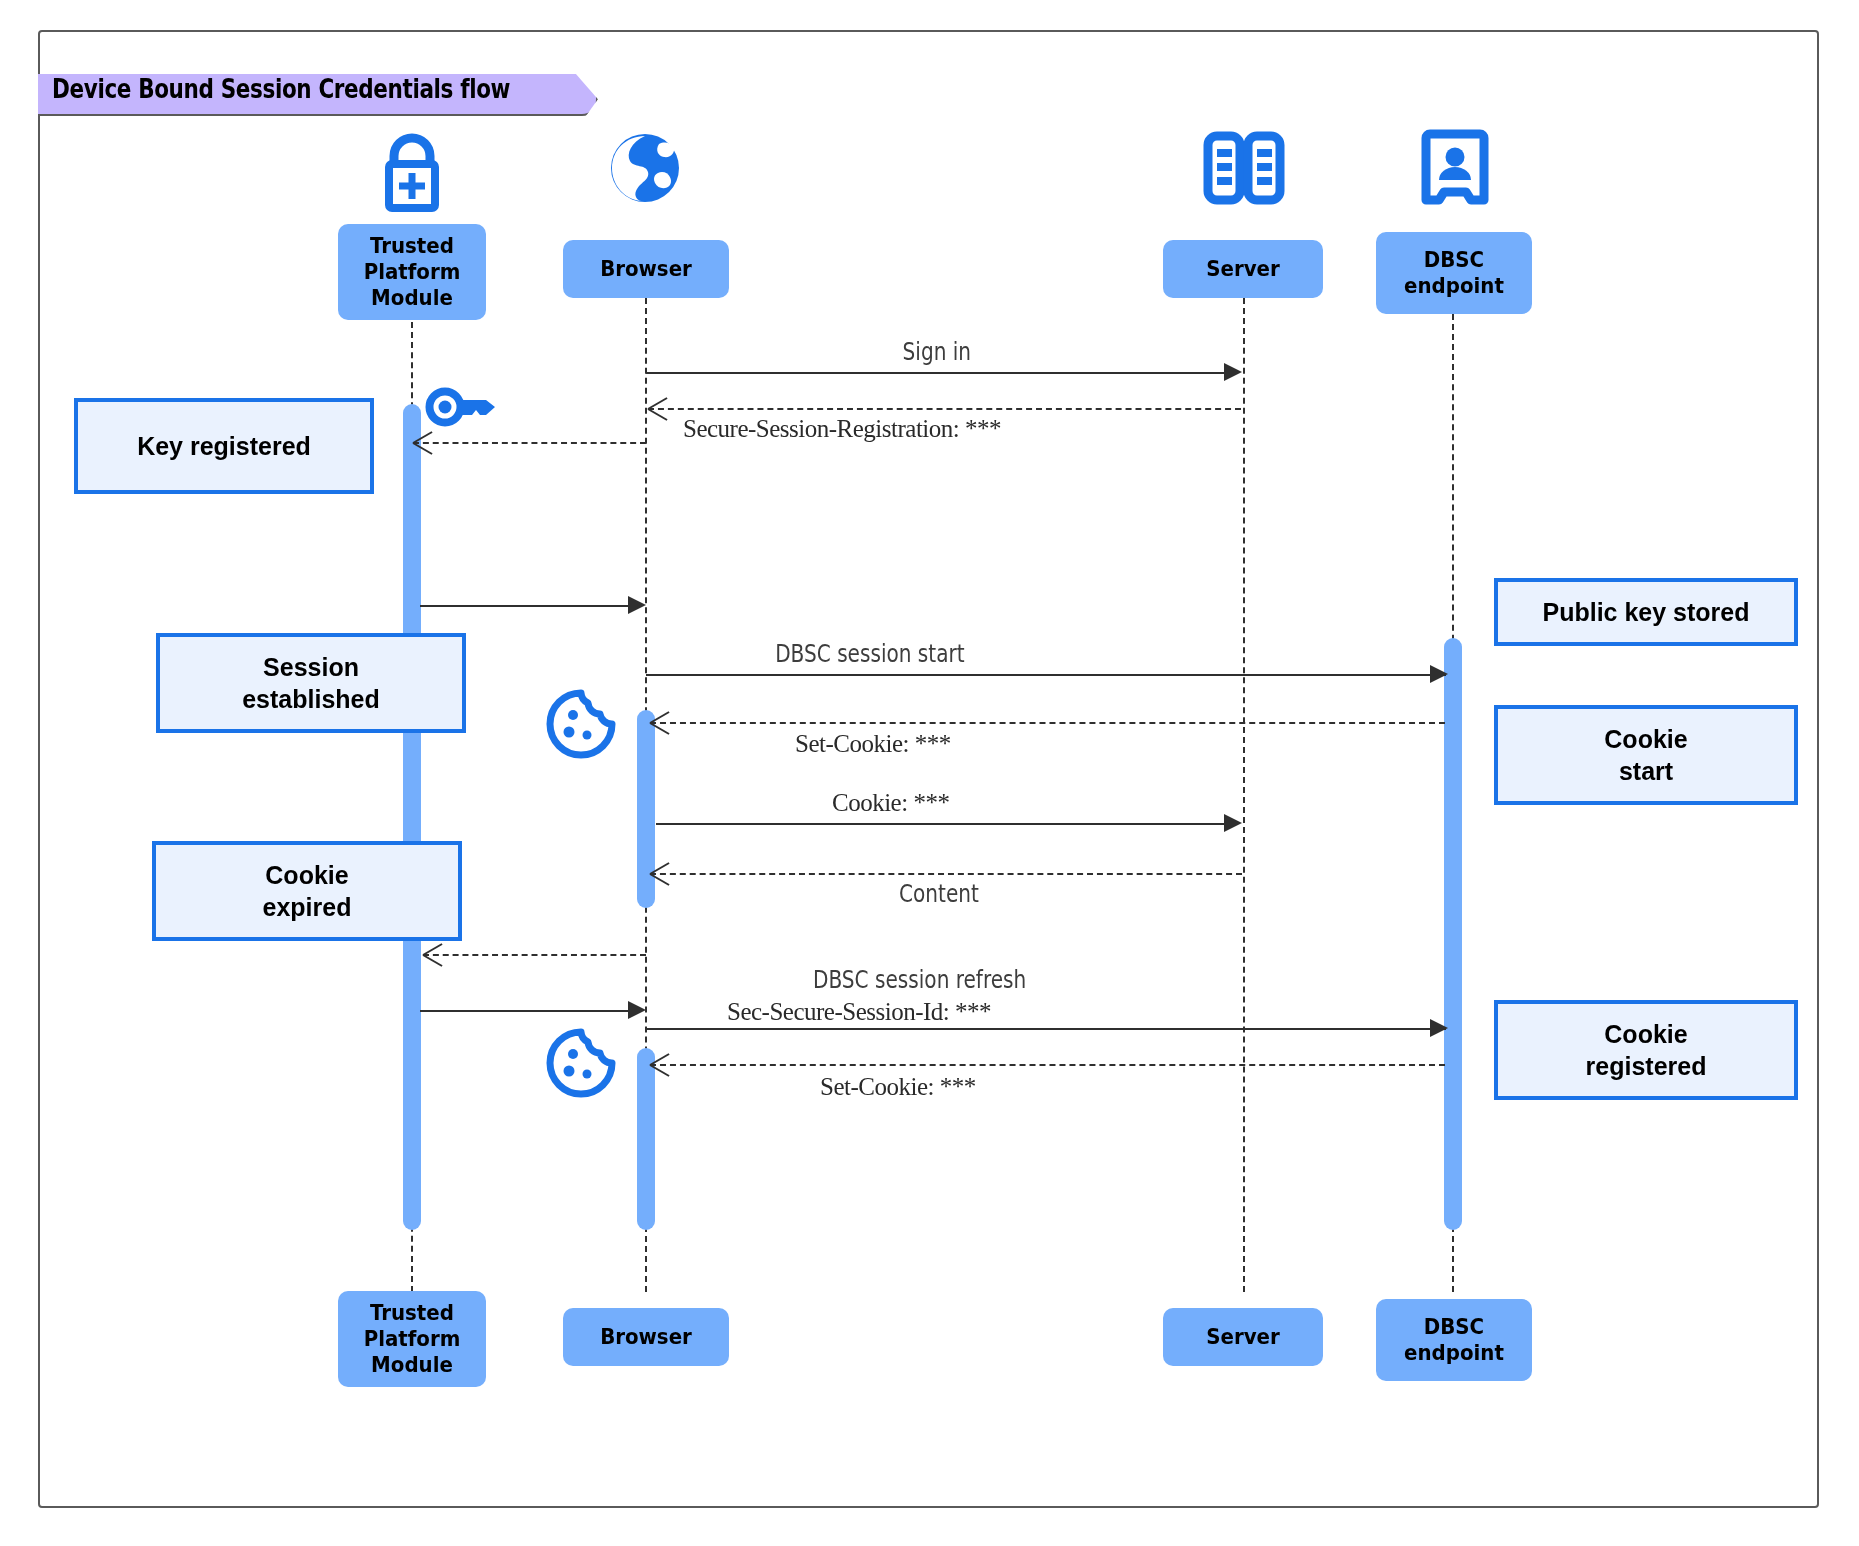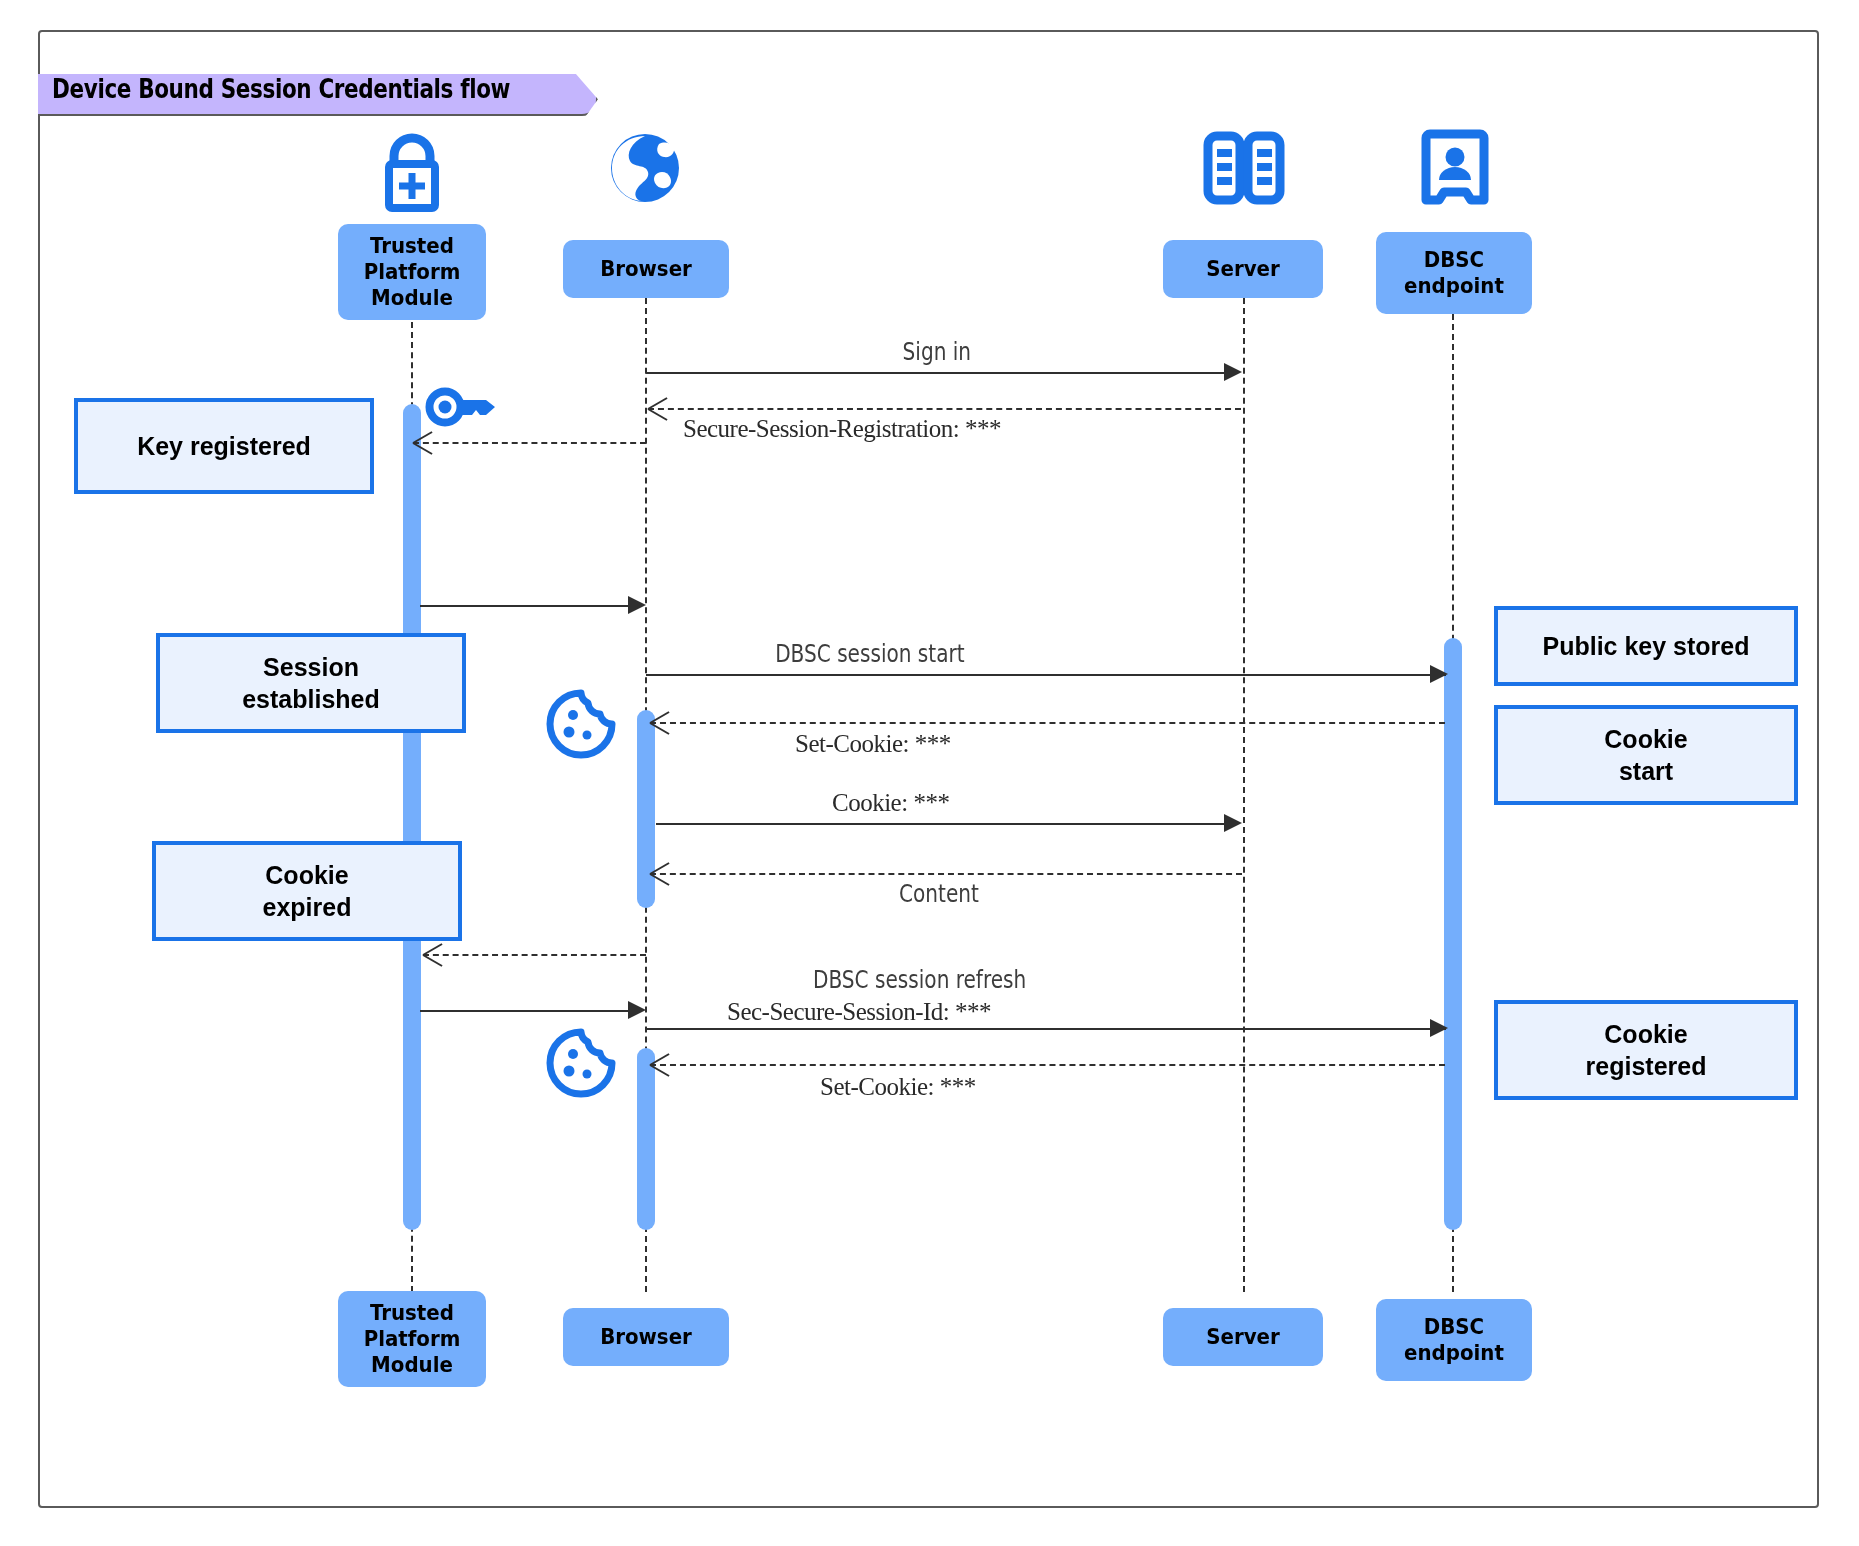--- a/index.html
+++ b/index.html
@@ -330,21 +330,21 @@
 
   <div class="note" style="left:74px; top:398px; width:300px; height:96px;">
     <span>Key registered</span>
   </div>
 
   <div class="note" style="left:152px; top:841px; width:310px; height:100px; flex-direction:column;">
     <span>Cookie</span>
     <span>expired</span>
   </div>
 
-  <div class="note" style="left:1494px; top:606px; width:304px; height:80px;">
+  <div class="note" style="left:1494px; top:578px; width:304px; height:68px;">
     <span>Public key stored</span>
   </div>
 
   <div class="note" style="left:1494px; top:705px; width:304px; height:100px; flex-direction:column;">
     <span>Cookie</span>
     <span>start</span>
   </div>
 
   <div class="note" style="left:1494px; top:1000px; width:304px; height:100px; flex-direction:column;">
     <span>Cookie</span>

